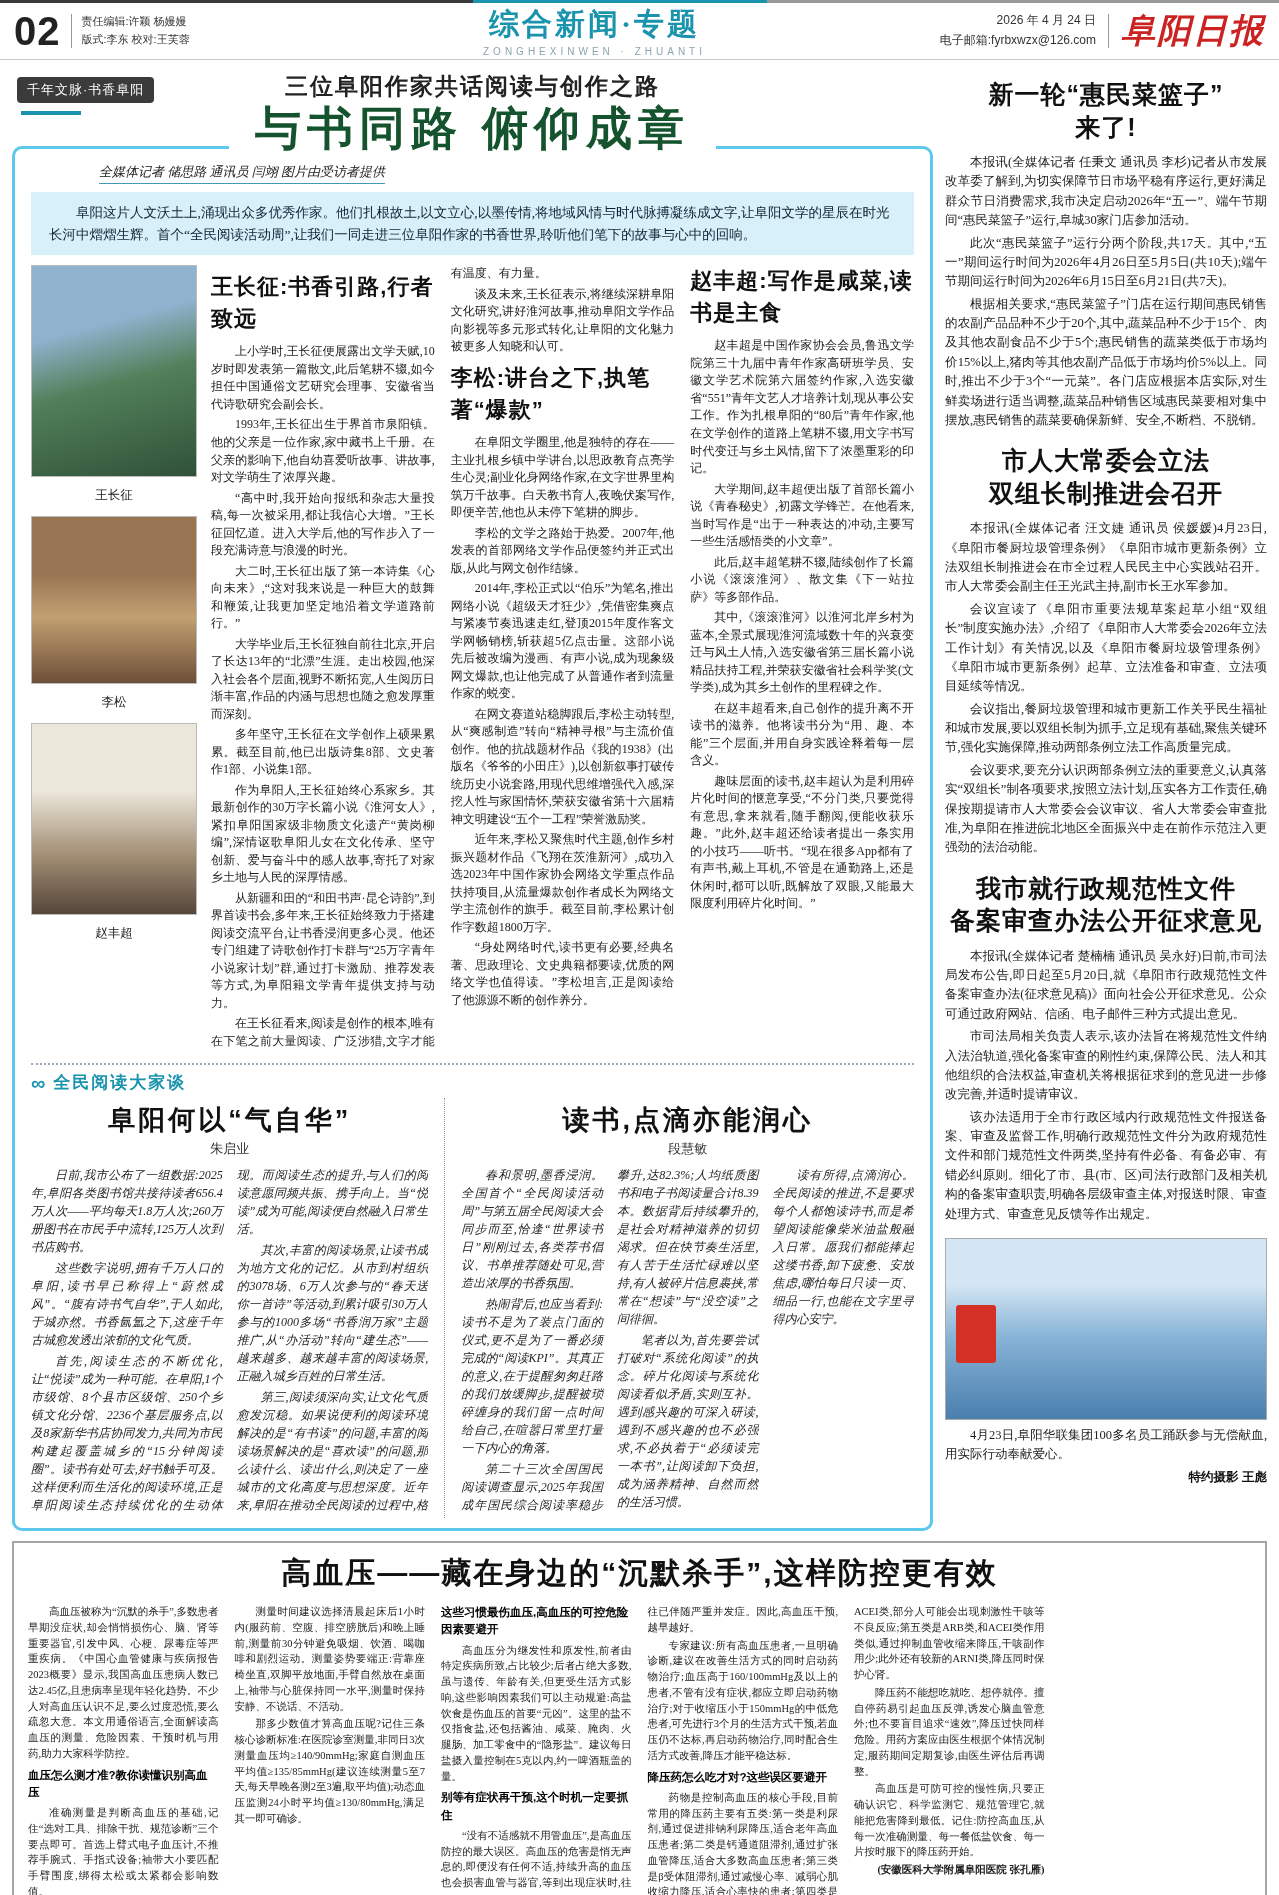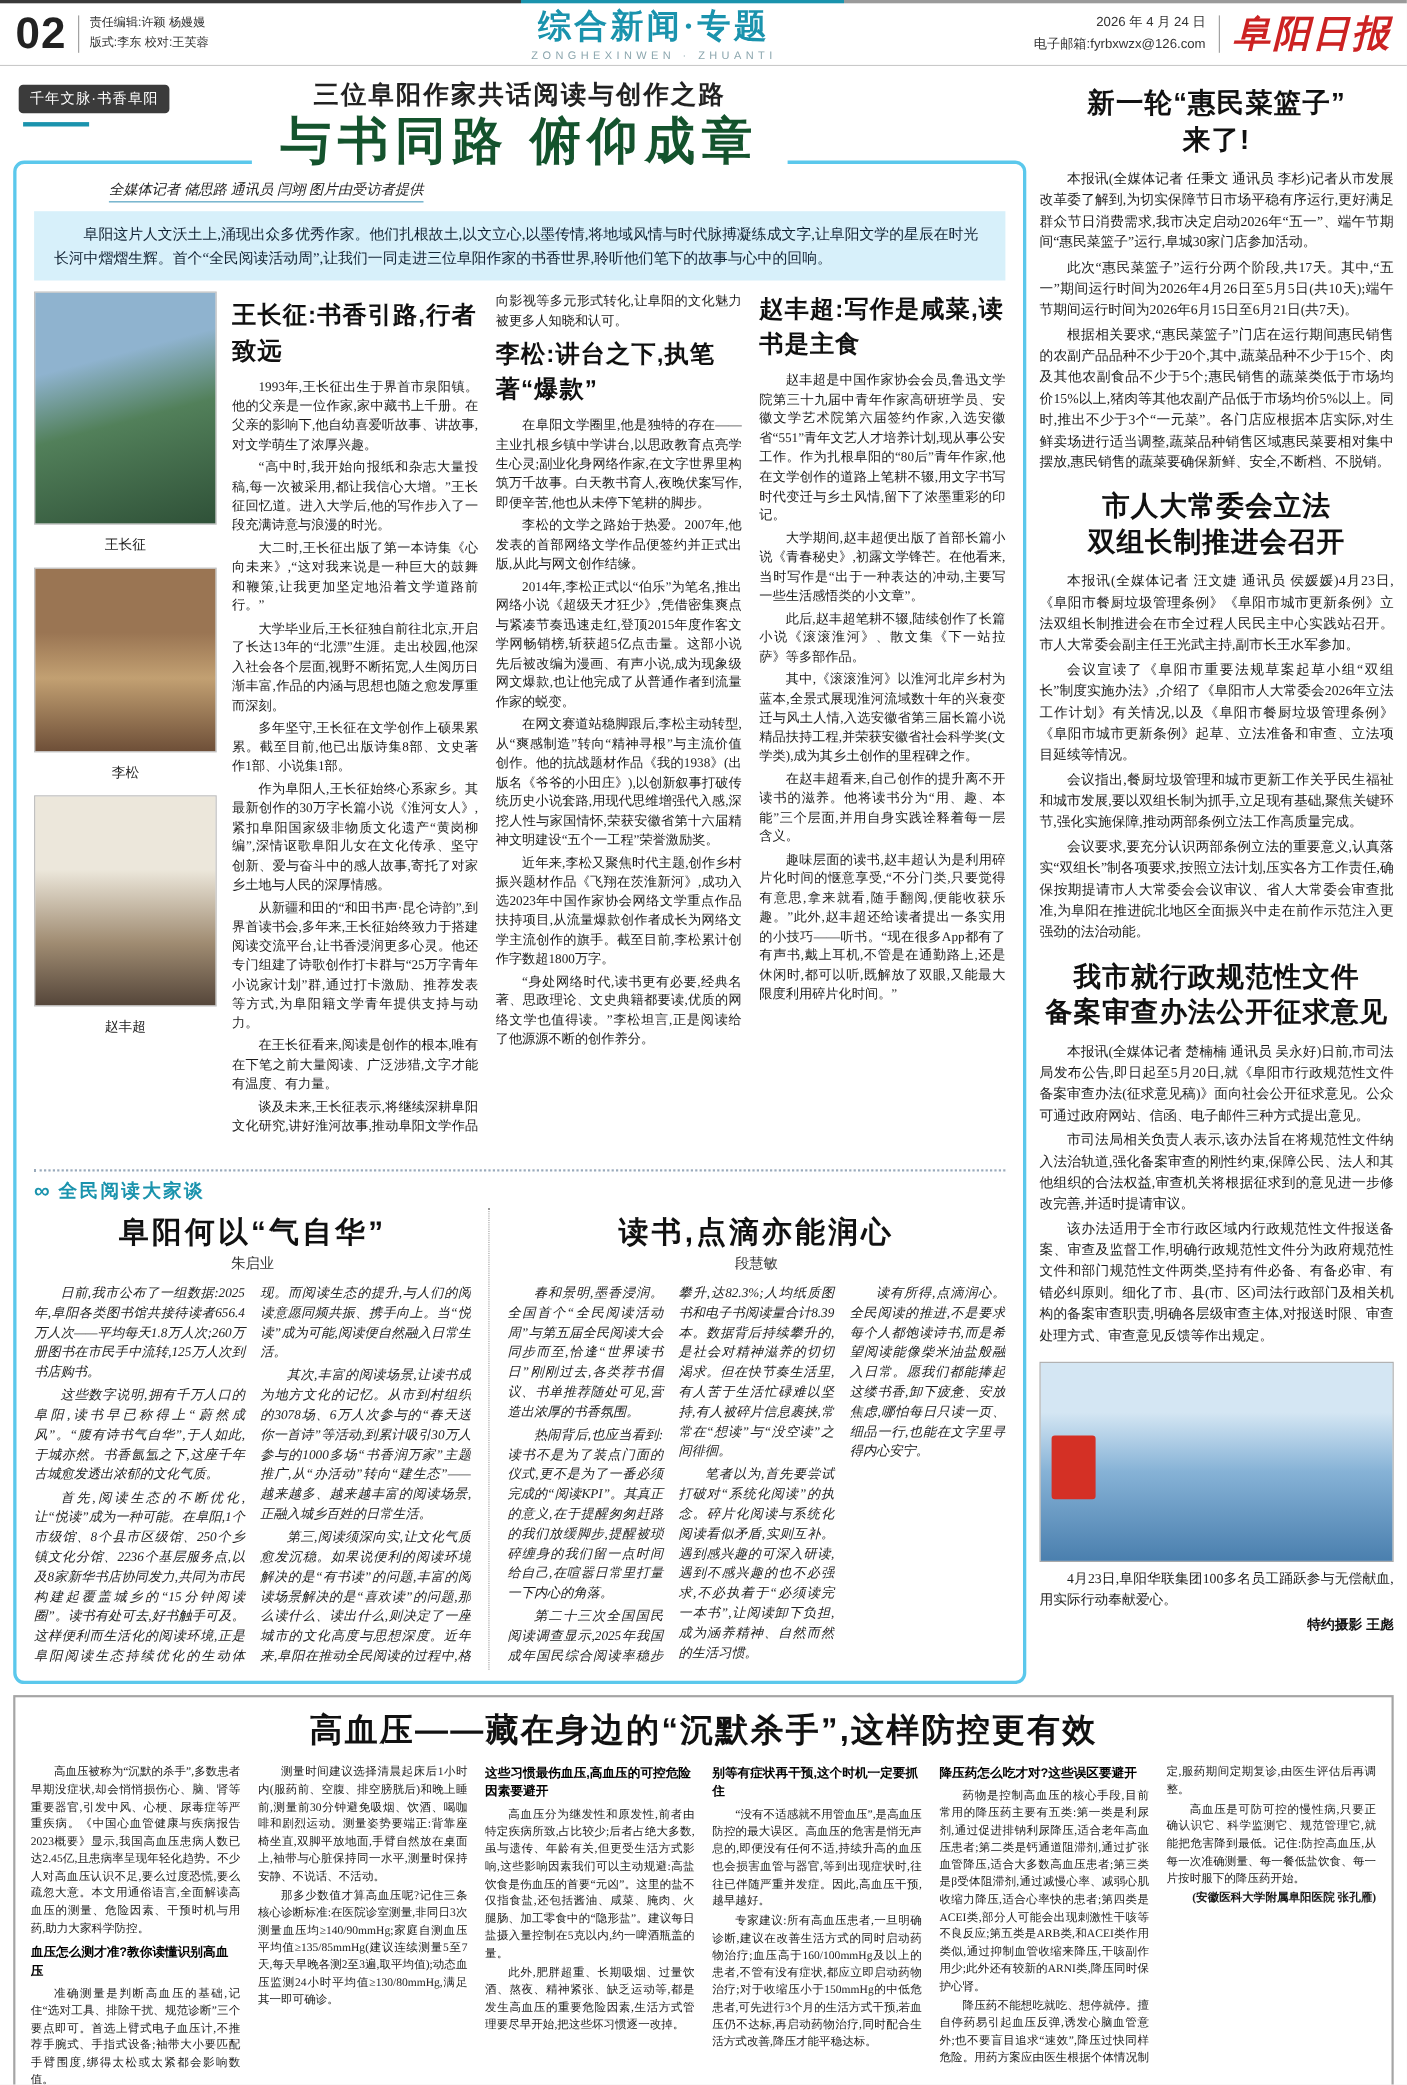--- a/index.html
+++ b/index.html
@@ -138,20 +138,21 @@
         <div class="photos">
           <div class="photo p1"></div>
           <div class="photo-cap">王长征</div>
           <div class="photo p2"></div>
           <div class="photo-cap">李松</div>
           <div class="photo p3"></div>
           <div class="photo-cap">赵丰超</div>
         </div>
         <div class="story">
             <h3>王长征:书香引路,行者致远</h3>
+            <p>上小学时,王长征便展露出文学天赋,10岁时即发表第一篇散文,此后笔耕不辍,如今担任中国通俗文艺研究会理事、安徽省当代诗歌研究会副会长。</p>
             <p>1993年,王长征出生于界首市泉阳镇。他的父亲是一位作家,家中藏书上千册。在父亲的影响下,他自幼喜爱听故事、讲故事,对文学萌生了浓厚兴趣。</p>
             <p>“高中时,我开始向报纸和杂志大量投稿,每一次被采用,都让我信心大增。”王长征回忆道。进入大学后,他的写作步入了一段充满诗意与浪漫的时光。</p>
             <p>大二时,王长征出版了第一本诗集《心向未来》,“这对我来说是一种巨大的鼓舞和鞭策,让我更加坚定地沿着文学道路前行。”</p>
             <p>大学毕业后,王长征独自前往北京,开启了长达13年的“北漂”生涯。走出校园,他深入社会各个层面,视野不断拓宽,人生阅历日渐丰富,作品的内涵与思想也随之愈发厚重而深刻。</p>
             <p>多年坚守,王长征在文学创作上硕果累累。截至目前,他已出版诗集8部、文史著作1部、小说集1部。</p>
             <p>作为阜阳人,王长征始终心系家乡。其最新创作的30万字长篇小说《淮河女人》,紧扣阜阳国家级非物质文化遗产“黄岗柳编”,深情讴歌阜阳儿女在文化传承、坚守创新、爱与奋斗中的感人故事,寄托了对家乡土地与人民的深厚情感。</p>
             <p>从新疆和田的“和田书声·昆仑诗韵”,到界首读书会,多年来,王长征始终致力于搭建阅读交流平台,让书香浸润更多心灵。他还专门组建了诗歌创作打卡群与“25万字青年小说家计划”群,通过打卡激励、推荐发表等方式,为阜阳籍文学青年提供支持与动力。</p>
             <p>在王长征看来,阅读是创作的根本,唯有在下笔之前大量阅读、广泛涉猎,文字才能有温度、有力量。</p>
             <p>谈及未来,王长征表示,将继续深耕阜阳文化研究,讲好淮河故事,推动阜阳文学作品向影视等多元形式转化,让阜阳的文化魅力被更多人知晓和认可。</p>
             <h3>李松:讲台之下,执笔著“爆款”</h3>
@@ -242,21 +243,20 @@
   <div class="health">
     <h2>高血压——藏在身边的“沉默杀手”,这样防控更有效</h2>
     <div class="hbody">
         <p>高血压被称为“沉默的杀手”,多数患者早期没症状,却会悄悄损伤心、脑、肾等重要器官,引发中风、心梗、尿毒症等严重疾病。《中国心血管健康与疾病报告2023概要》显示,我国高血压患病人数已达2.45亿,且患病率呈现年轻化趋势。不少人对高血压认识不足,要么过度恐慌,要么疏忽大意。本文用通俗语言,全面解读高血压的测量、危险因素、干预时机与用药,助力大家科学防控。</p>
         <h4>血压怎么测才准?教你读懂识别高血压</h4>
         <p>准确测量是判断高血压的基础,记住“选对工具、排除干扰、规范诊断”三个要点即可。首选上臂式电子血压计,不推荐手腕式、手指式设备;袖带大小要匹配手臂围度,绑得太松或太紧都会影响数值。</p>
         <p>测量时间建议选择清晨起床后1小时内(服药前、空腹、排空膀胱后)和晚上睡前,测量前30分钟避免吸烟、饮酒、喝咖啡和剧烈运动。测量姿势要端正:背靠座椅坐直,双脚平放地面,手臂自然放在桌面上,袖带与心脏保持同一水平,测量时保持安静、不说话、不活动。</p>
         <p>那多少数值才算高血压呢?记住三条核心诊断标准:在医院诊室测量,非同日3次测量血压均≥140/90mmHg;家庭自测血压平均值≥135/85mmHg(建议连续测量5至7天,每天早晚各测2至3遍,取平均值);动态血压监测24小时平均值≥130/80mmHg,满足其一即可确诊。</p>
         <h4>这些习惯最伤血压,高血压的可控危险因素要避开</h4>
         <p>高血压分为继发性和原发性,前者由特定疾病所致,占比较少;后者占绝大多数,虽与遗传、年龄有关,但更受生活方式影响,这些影响因素我们可以主动规避:高盐饮食是伤血压的首要“元凶”。这里的盐不仅指食盐,还包括酱油、咸菜、腌肉、火腿肠、加工零食中的“隐形盐”。建议每日盐摄入量控制在5克以内,约一啤酒瓶盖的量。</p>
-        <p>此外,肥胖超重、长期吸烟、过量饮酒、熬夜、精神紧张、缺乏运动等,都是发生高血压的重要危险因素,生活方式管理要尽早开始,把这些坏习惯逐一改掉。</p>
         <h4>别等有症状再干预,这个时机一定要抓住</h4>
         <p>“没有不适感就不用管血压”,是高血压防控的最大误区。高血压的危害是悄无声息的,即便没有任何不适,持续升高的血压也会损害血管与器官,等到出现症状时,往往已伴随严重并发症。因此,高血压干预,越早越好。</p>
         <p>专家建议:所有高血压患者,一旦明确诊断,建议在改善生活方式的同时启动药物治疗;血压高于160/100mmHg及以上的患者,不管有没有症状,都应立即启动药物治疗;对于收缩压小于150mmHg的中低危患者,可先进行3个月的生活方式干预,若血压仍不达标,再启动药物治疗,同时配合生活方式改善,降压才能平稳达标。</p>
         <h4>降压药怎么吃才对?这些误区要避开</h4>
         <p>药物是控制高血压的核心手段,目前常用的降压药主要有五类:第一类是利尿剂,通过促进排钠利尿降压,适合老年高血压患者;第二类是钙通道阻滞剂,通过扩张血管降压,适合大多数高血压患者;第三类是β受体阻滞剂,通过减慢心率、减弱心肌收缩力降压,适合心率快的患者;第四类是ACEI类,部分人可能会出现刺激性干咳等不良反应;第五类是ARB类,和ACEI类作用类似,通过抑制血管收缩来降压,干咳副作用少;此外还有较新的ARNI类,降压同时保护心肾。</p>
         <p>降压药不能想吃就吃、想停就停。擅自停药易引起血压反弹,诱发心脑血管意外;也不要盲目追求“速效”,降压过快同样危险。用药方案应由医生根据个体情况制定,服药期间定期复诊,由医生评估后再调整。</p>
         <p>高血压是可防可控的慢性病,只要正确认识它、科学监测它、规范管理它,就能把危害降到最低。记住:防控高血压,从每一次准确测量、每一餐低盐饮食、每一片按时服下的降压药开始。</p>
         <p class="attrib">(安徽医科大学附属阜阳医院 张孔雁)</p>
       </div>
   </div>

